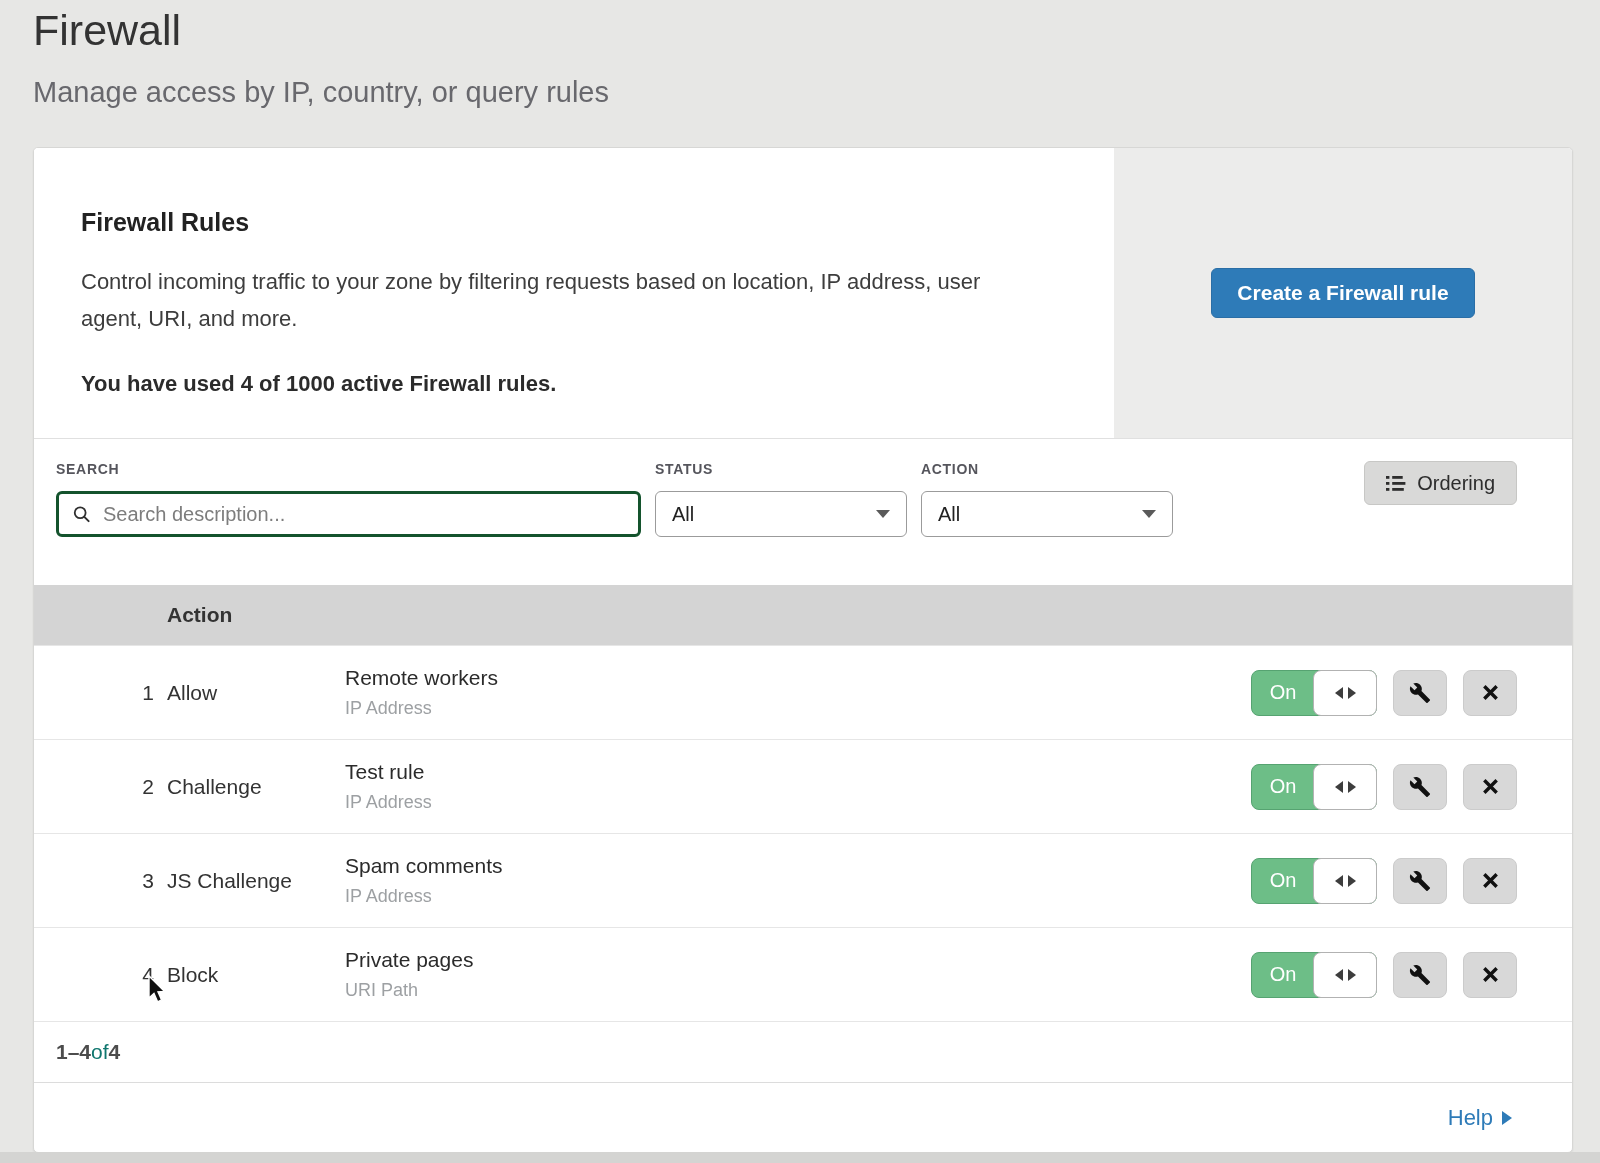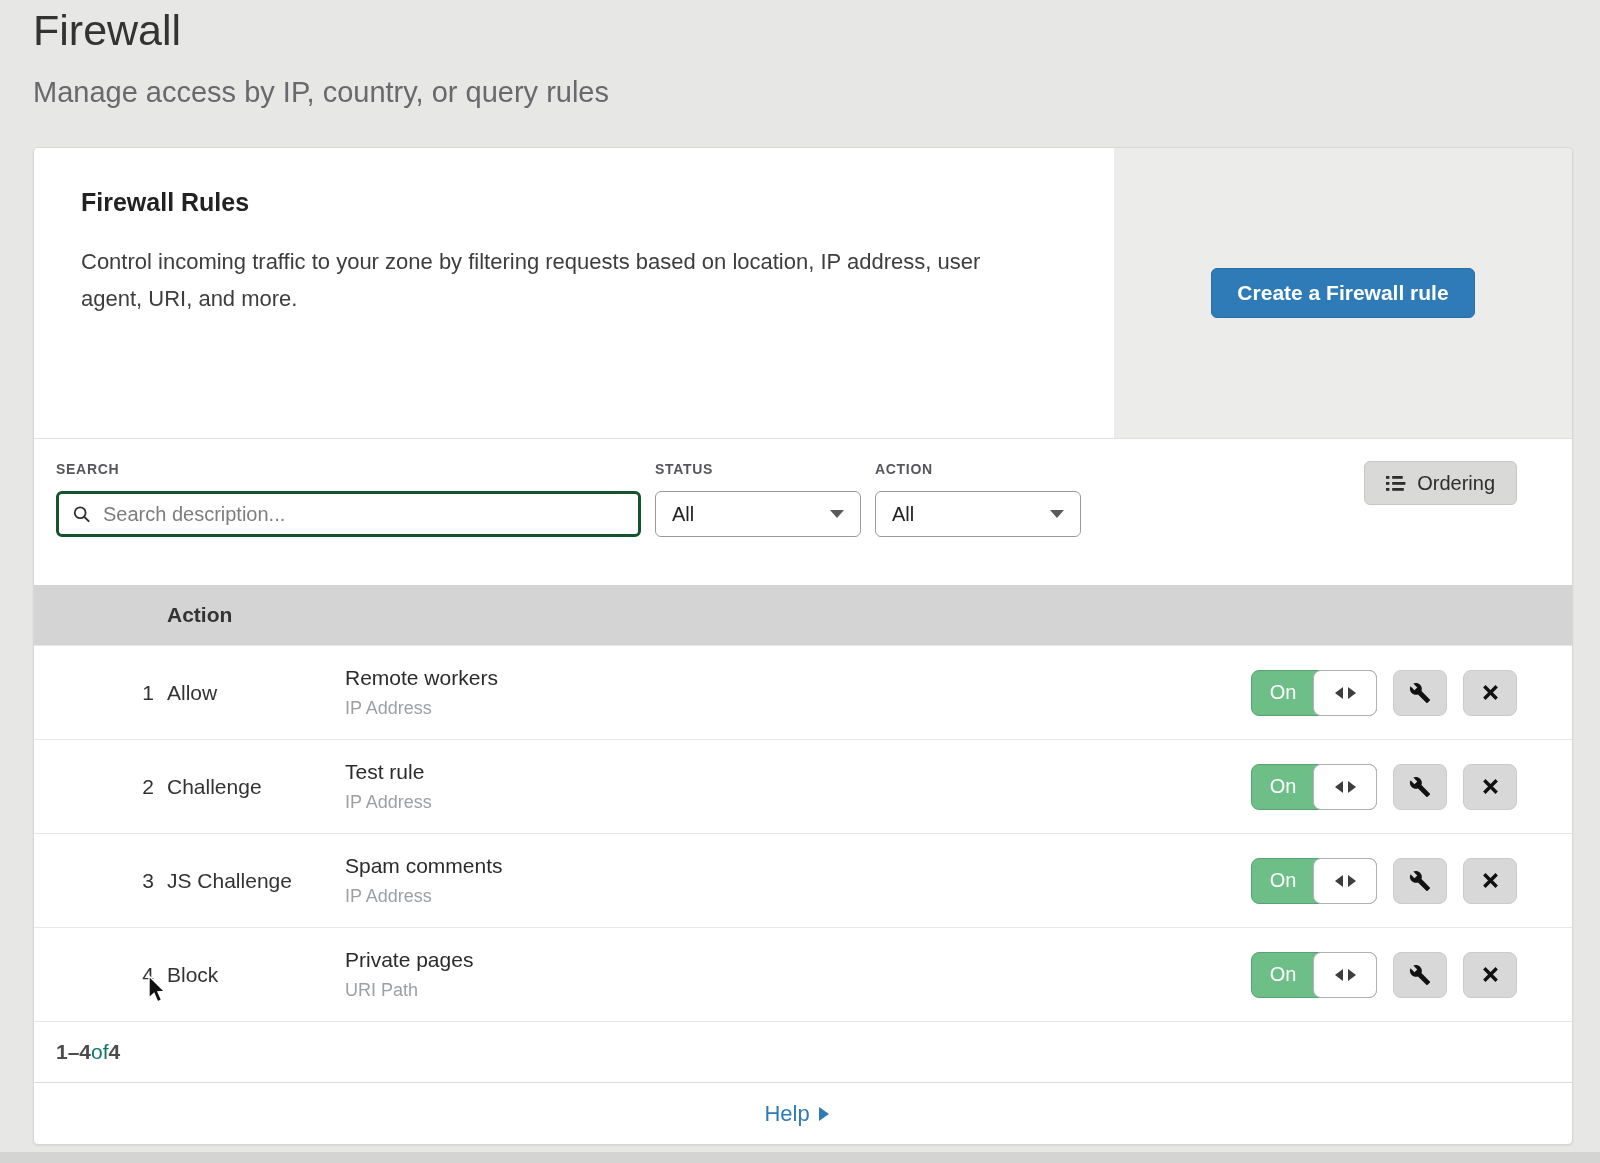--- a/index.html
+++ b/index.html
@@ -23,21 +23,21 @@
     width:1540px;
     background:#ffffff;
     border:1px solid #d7d7d5;
     border-radius:5px;
     box-shadow:0 1px 2px rgba(0,0,0,0.07);
     overflow:hidden;
   }
 
   
   .panel-top { display:flex; height:290px; }
-  .card-left { width:1080px; background:#fff; padding:32px 70px 0 47px; }
+  .card-left { width:1080px; background:#fff; padding:52px 70px 0 47px; }
   .card-heading { font-size:25px; font-weight:700; color:#222; margin:8px 0 26px; }
   .card-desc { font-size:22px; line-height:37px; color:#3d3d3d; margin:0 0 34px; max-width:960px; }
   .card-usage { font-size:22px; font-weight:700; color:#2b2b2b; margin:0; }
   .card-right { flex:1; background:#ececeb; display:flex; align-items:center; justify-content:center; }
   .create-btn {
     background:#2e7bb8; border:1px solid #2a6ea6; color:#fff;
     font-family:"Liberation Sans", sans-serif;
     font-size:21px; font-weight:700;
     padding:12px 25px; border-radius:6px; cursor:pointer;
   }
@@ -58,21 +58,21 @@
     border:3px solid #14532d; border-radius:6px;
     display:flex; align-items:center; padding:0 13px;
   }
   .search-box input {
     border:none; outline:none; width:100%;
     font-family:"Liberation Sans", sans-serif;
     font-size:20px; color:#333; background:transparent; margin-left:10px;
   }
   .search-box input::placeholder { color:#7d7d7d; }
   .select-box {
-    width:206px; height:46px; background:#fff;
+    width:252px; height:46px; background:#fff;
     border:1px solid #9b9b9b; border-radius:6px;
     display:flex; align-items:center; justify-content:space-between;
     padding:0 16px; font-size:20px; color:#222; cursor:pointer;
   }
   .caret-down {
     width:0; height:0;
     border-left:7px solid transparent; border-right:7px solid transparent;
     border-top:8px solid #5a5a5a;
   }
   .gap14 { width:14px; }
@@ -115,22 +115,22 @@
     width:54px; height:46px; background:#d8d8d8; border:1px solid #cbcbcb;
     border-radius:8px; display:flex; align-items:center; justify-content:center;
     cursor:pointer; padding:0;
   }
 
   
   .count-row { height:61px; display:flex; align-items:center; padding-left:22px; font-size:21px; }
   .count-range, .count-total { color:#4c4c4c; font-weight:700; }
   .count-of { color:#0f766e; }
   .help-row {
-    height:62px; border-top:1px solid #dcdcdc;
-    display:flex; align-items:center; justify-content:center; padding-right:60px;padding-left:47px;
+    height:70px; border-top:1px solid #dcdcdc;
+    display:flex; align-items:center; justify-content:flex-end; padding-right:60px;padding-left:47px;
   }
   .help-link { display:flex; align-items:center; gap:9px; color:#2e7bb8; font-size:22px; cursor:pointer; text-decoration:none; }
   .help-arrow { width:0; height:0; border-top:7px solid transparent; border-bottom:7px solid transparent; border-left:10px solid #2e7bb8; }
 
   .bottom-strip { position:absolute; left:0; right:0; bottom:0; height:11px; background:#d4d4d2; }
   .cursor { position:absolute; left:143px; top:974px; width:26px; height:32px; pointer-events:none; }
 </style>
 </head>
 <body>
 
@@ -138,20 +138,21 @@
   <h1 class="page-title">Firewall</h1>
   <div class="page-subtitle">Manage access by IP, country, or query rules</div>
 </div>
 
 <div class="panel">
 
   <div class="panel-top">
     <div class="card-left">
       <h2 class="card-heading">Firewall Rules</h2>
       <p class="card-desc">Control incoming traffic to your zone by filtering requests based on location, IP address, user agent, URI, and more.</p>
+      <p class="card-usage">You have used 4 of 1000 active Firewall rules.</p>
     </div>
     <div class="card-right">
       <button class="create-btn">Create a Firewall rule</button>
     </div>
   </div>
 
   <div class="filters">
     <div class="fgroup">
       <div class="flabel">SEARCH</div>
       <div class="search-box">

